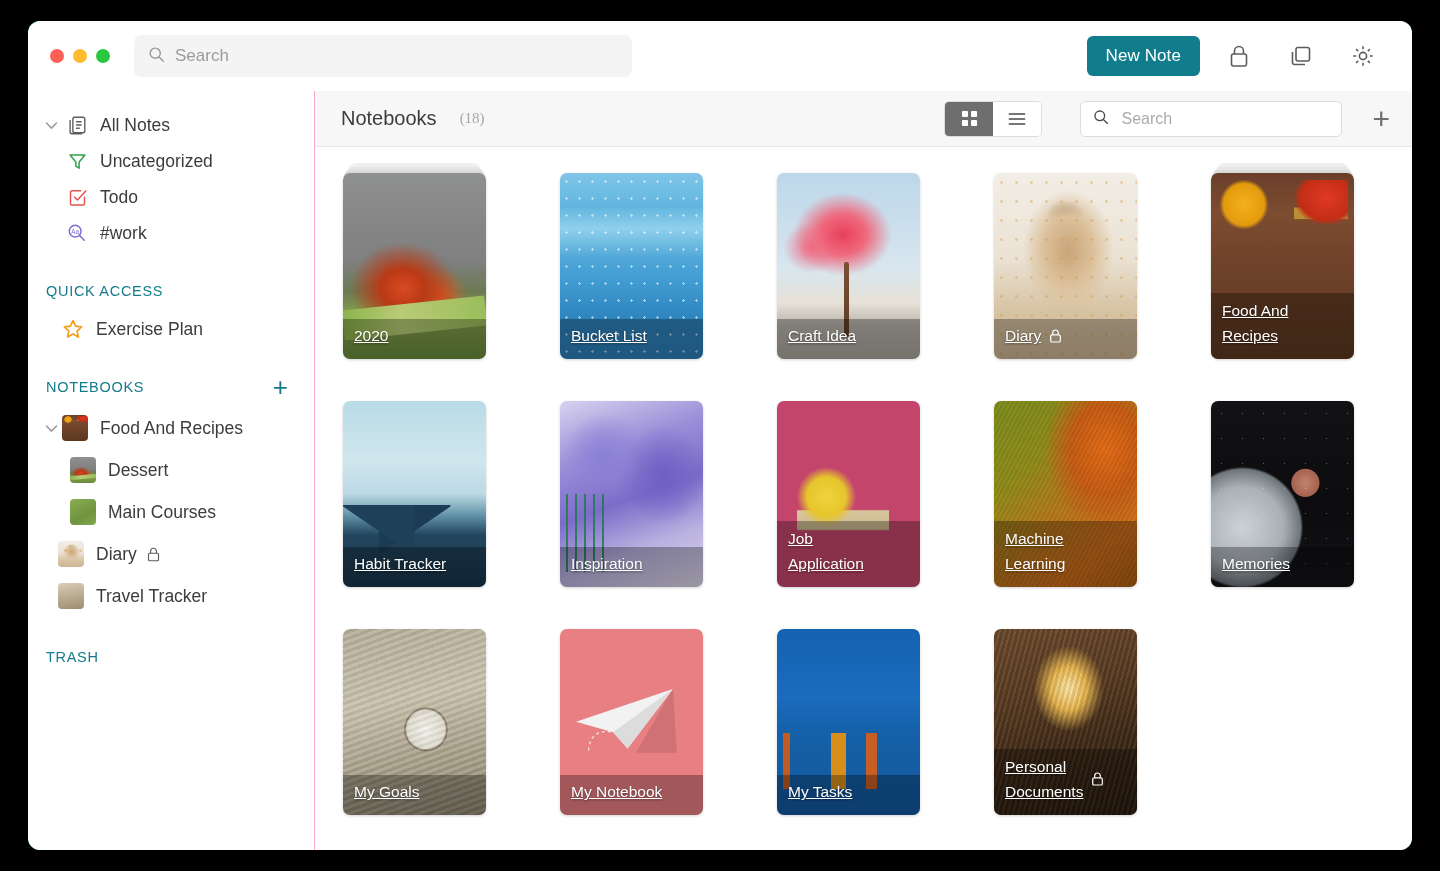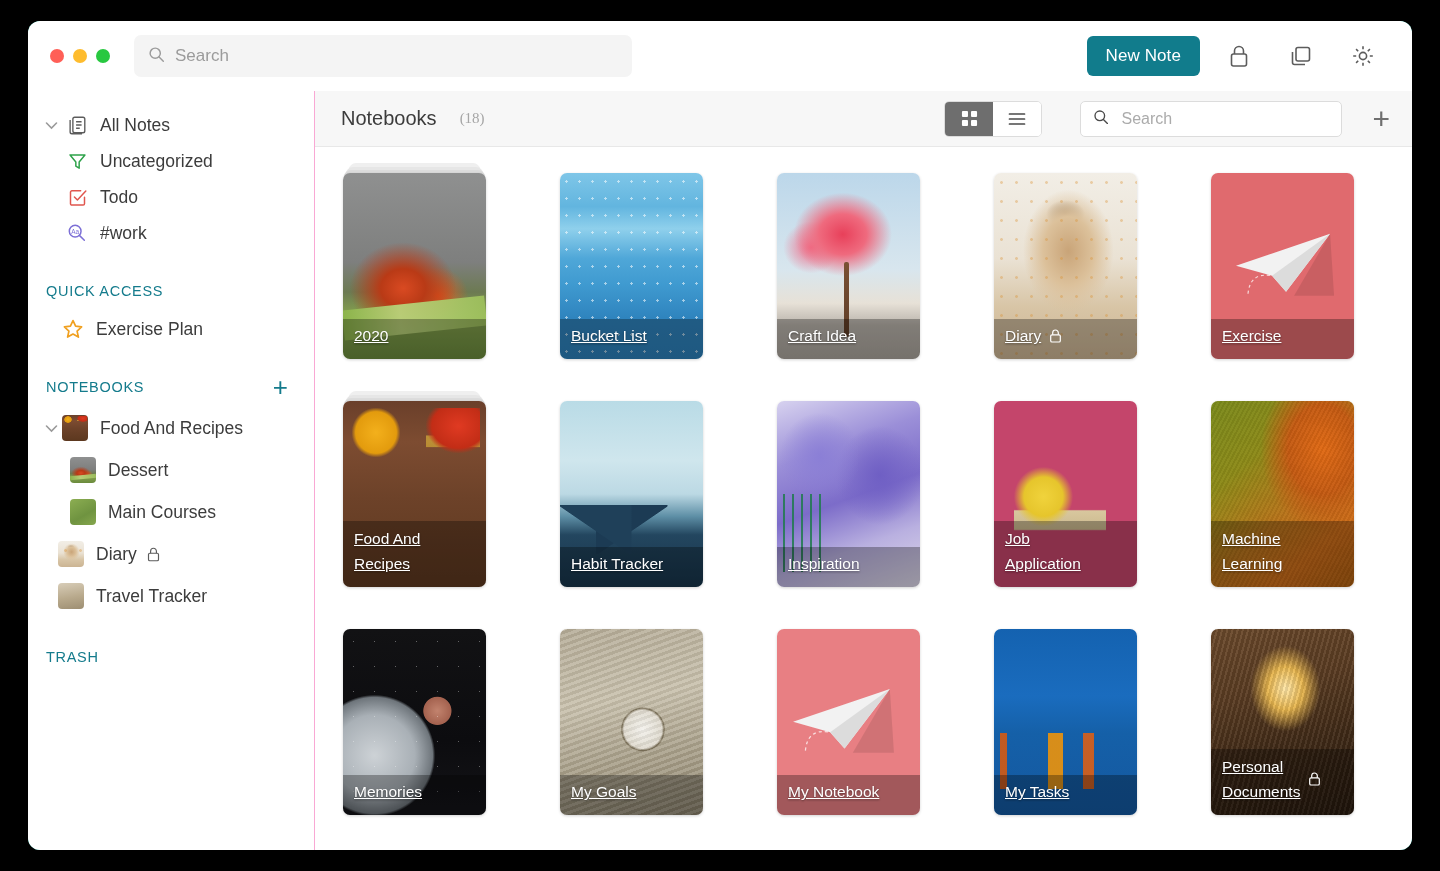--- a/index.html
+++ b/index.html
@@ -567,37 +567,20 @@
                       <svg width="15" height="16" viewBox="0 0 18 20" fill="none" stroke="#ffffff" stroke-width="1.5">
                         <rect x="3" y="8.5" width="12" height="9" rx="1.6"></rect>
                         <path d="M5.5 8.5V6a3.5 3.5 0 0 1 7 0v2.5"></path>
                       </svg>
                     </span>
                   </span>
                 </div>
               </div>
             </div>
             <div class="card">
-              <div class="card-face">
-                <div class="card-art art-exercise">
-                  <svg class="plane" viewBox="0 0 100 64">
-                    <polygon points="2,34 96,2 52,60 38,44" fill="#f2f2f2"></polygon>
-                    <polygon points="38,44 96,2 52,60" fill="#dcdcdc"></polygon>
-                    <polygon points="96,2 60,64 100,64" fill="rgba(0,0,0,.10)"></polygon>
-                    <path d="M14 62 Q16 40 38 44" fill="none" stroke="#ffffff" stroke-width="1.2" stroke-dasharray="3 3" opacity=".75"></path>
-                  </svg>
-                </div>
-                <div class="card-band h1">
-                  <span class="card-title">
-                    <span>Exercise</span>
-                  </span>
-                </div>
-              </div>
-            </div>
-            <div class="card">
               <div class="stack-l stack1"></div>
               <div class="stack-l stack2"></div>
               <div class="stack-l stack3"></div>
               <div class="card-face">
                 <div class="card-art art-food"></div>
                 <div class="card-band h2">
                   <span class="card-title">
                     <span>Food And<br>Recipes</span>
                   </span>
                 </div>

